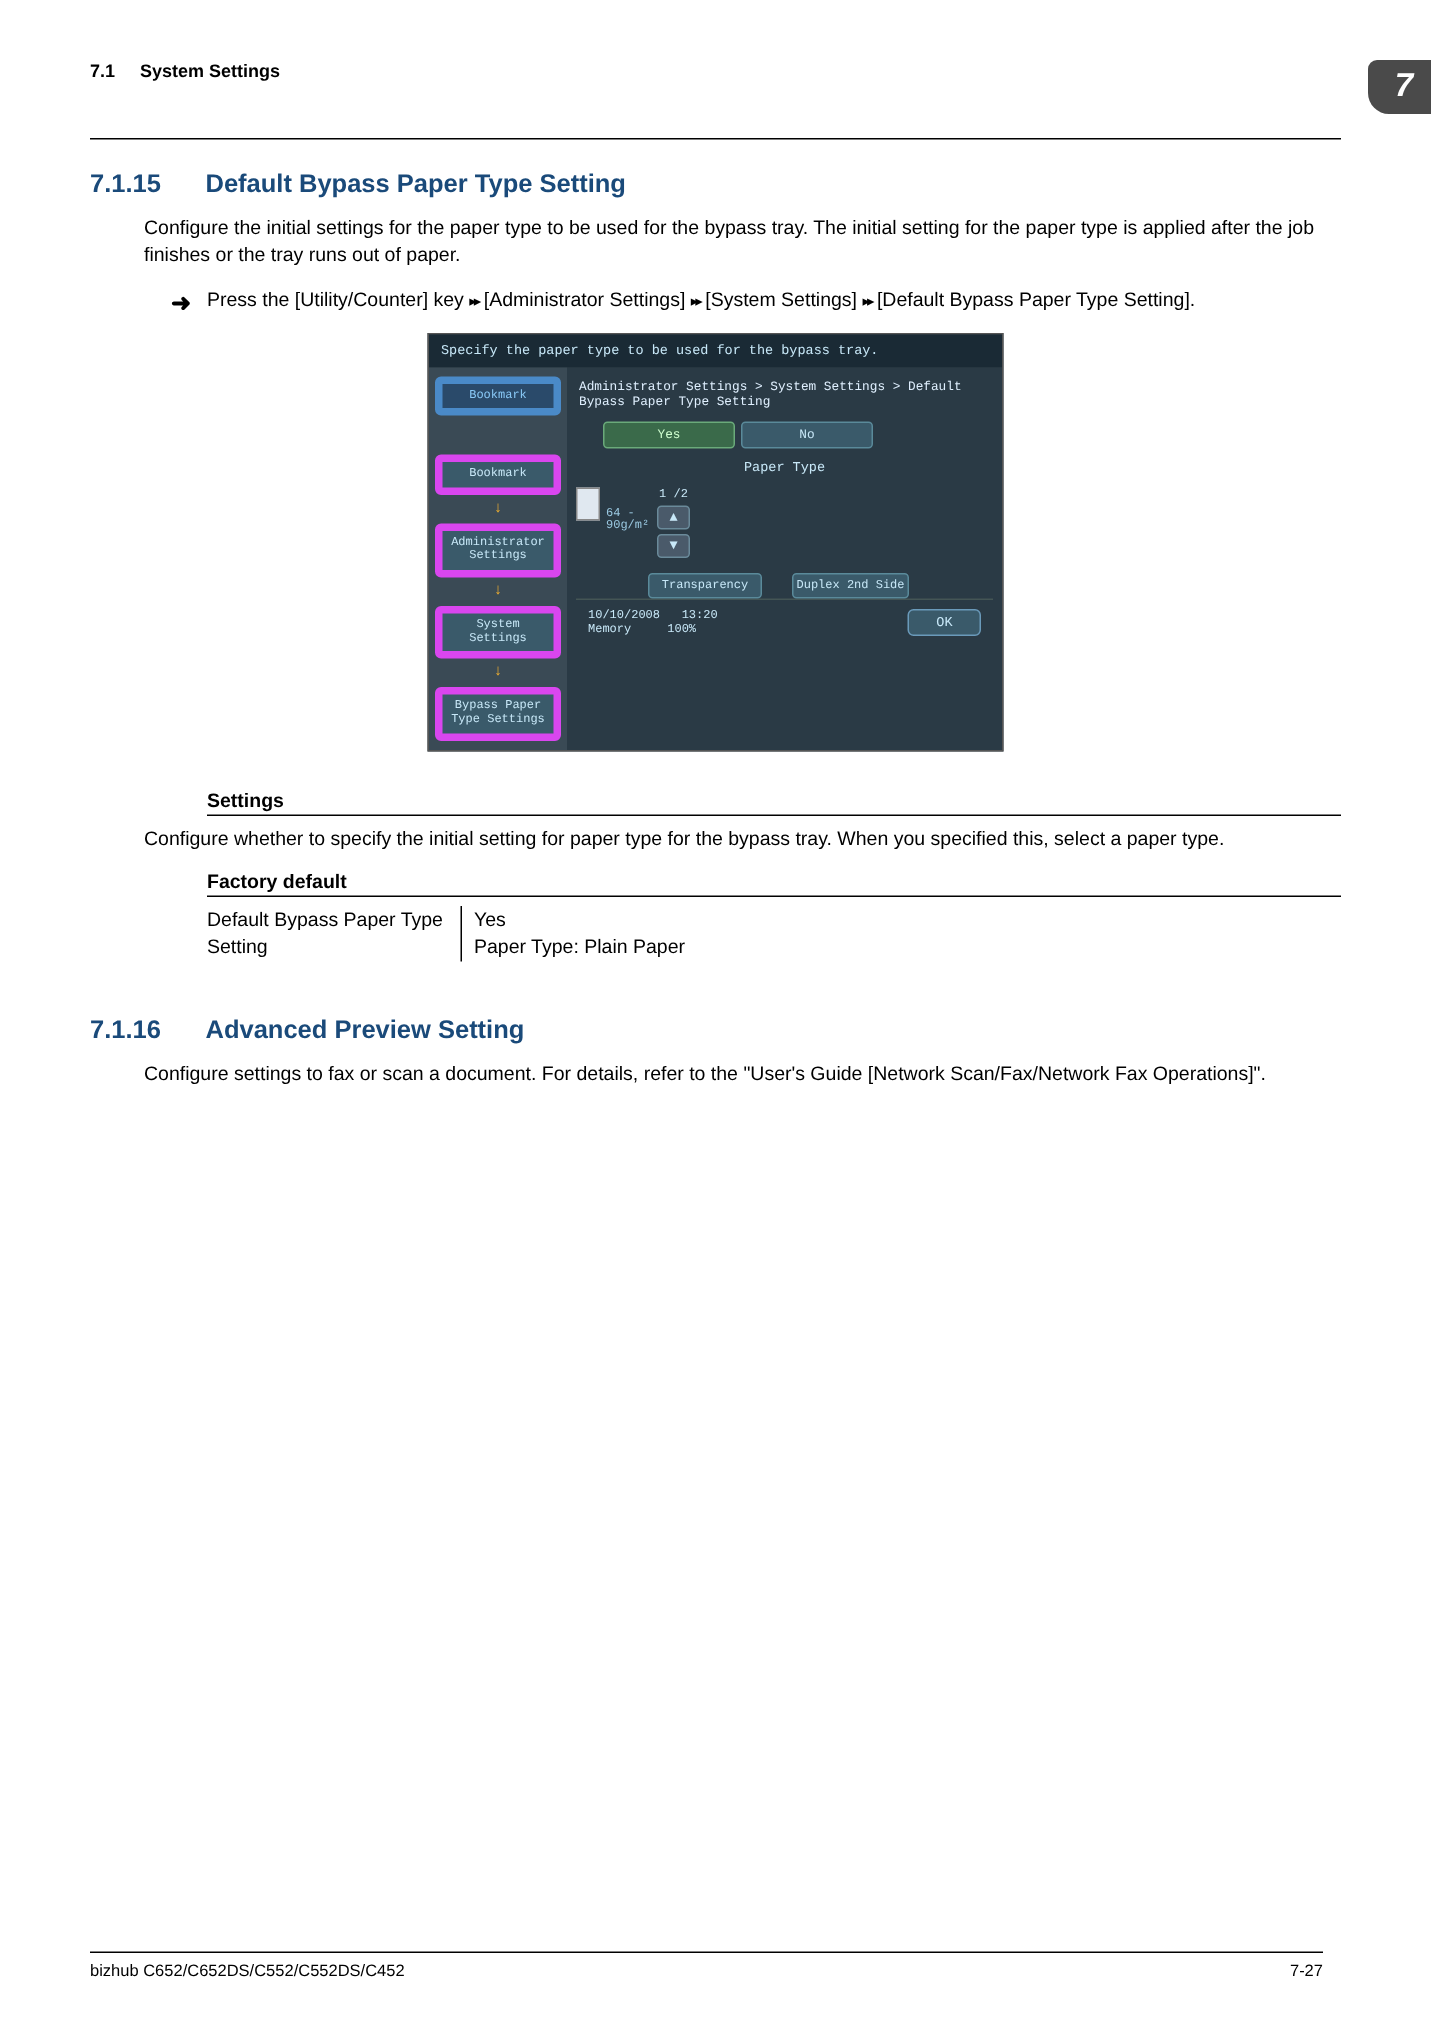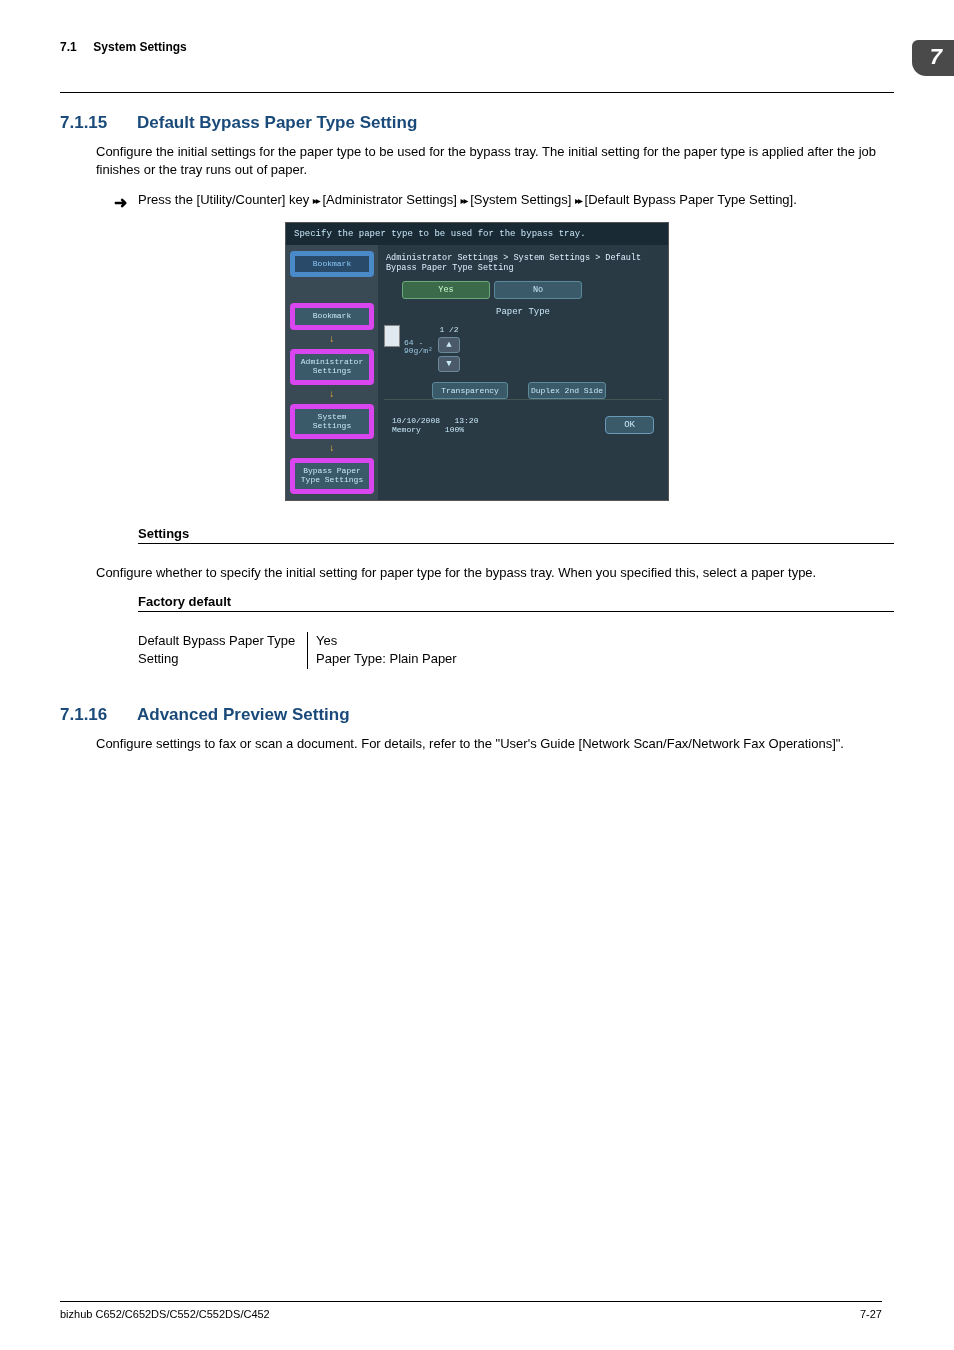--- a/index.html
+++ b/index.html
@@ -165,33 +165,33 @@
   }
   .ss-arrowbtn {
     width:22px; height:16px; background:#4a5a6a; border:1px solid #6a8a9a;
     border-radius:3px; text-align:center; font-size:9px; line-height:14px; color:#c8e8f8;
   }
   .ss-trans-row {
     display:flex; gap:20px; margin-top:10px; margin-left:48px;
   }
   .ss-footer {
     display:flex; justify-content:space-between; align-items:flex-start;
-    padding:16px 8px; font-size:8px; background:#2a3a45; border-top:1px solid #455;
+    padding:6px 8px; font-size:8px; background:#2a3a45; border-top:1px solid #455;
   }
   .ss-ok {
     background:#3a5a6a; border:1px solid #6a9aba; border-radius:4px;
     padding:3px 18px; font-size:9px; color:#c8e8f8;
   }
   .sub-heading {
     margin-left: 78px;
     font-weight: bold;
     font-size: 13px;
     border-bottom: 1px solid #000;
     padding-bottom: 2px;
-    margin-bottom: 20px;
+    margin-bottom: 6px;
     margin-top: 8px;
   }
   .defaults-table {
     margin-left: 78px;
     display: flex;
     font-size: 13px;
     line-height: 1.4;
   }
   .dt-left {
     width: 170px;

